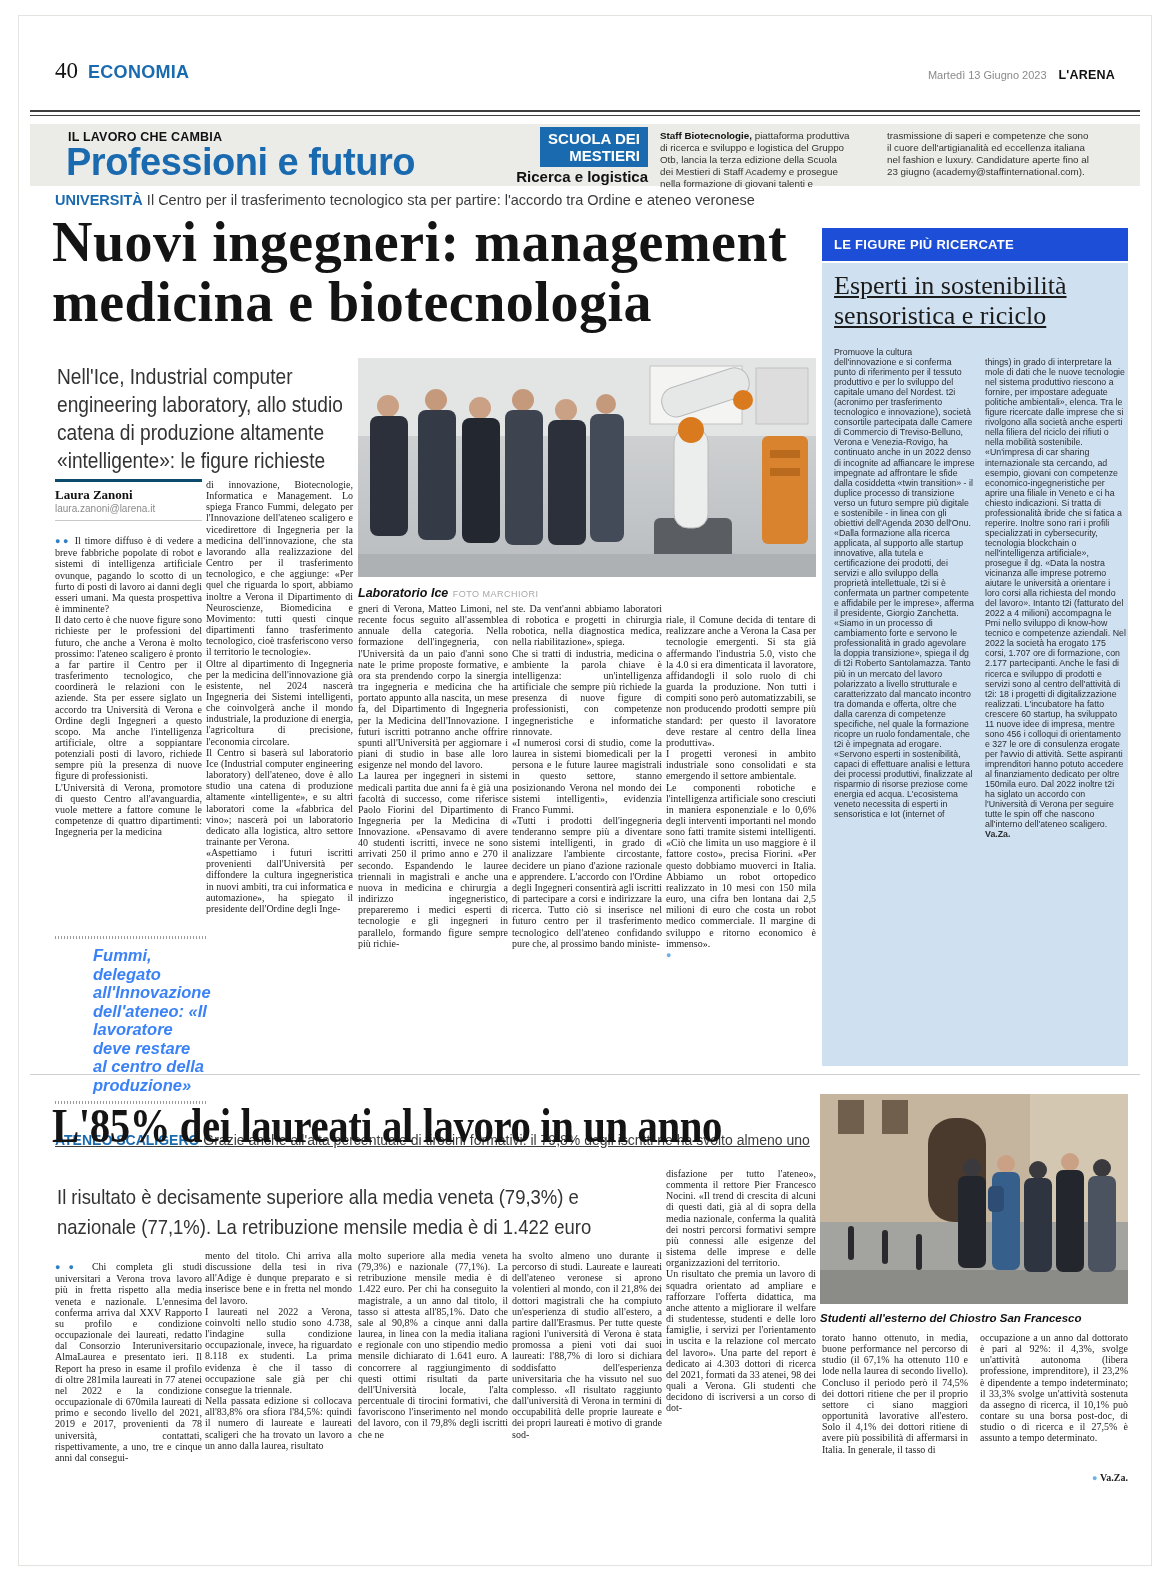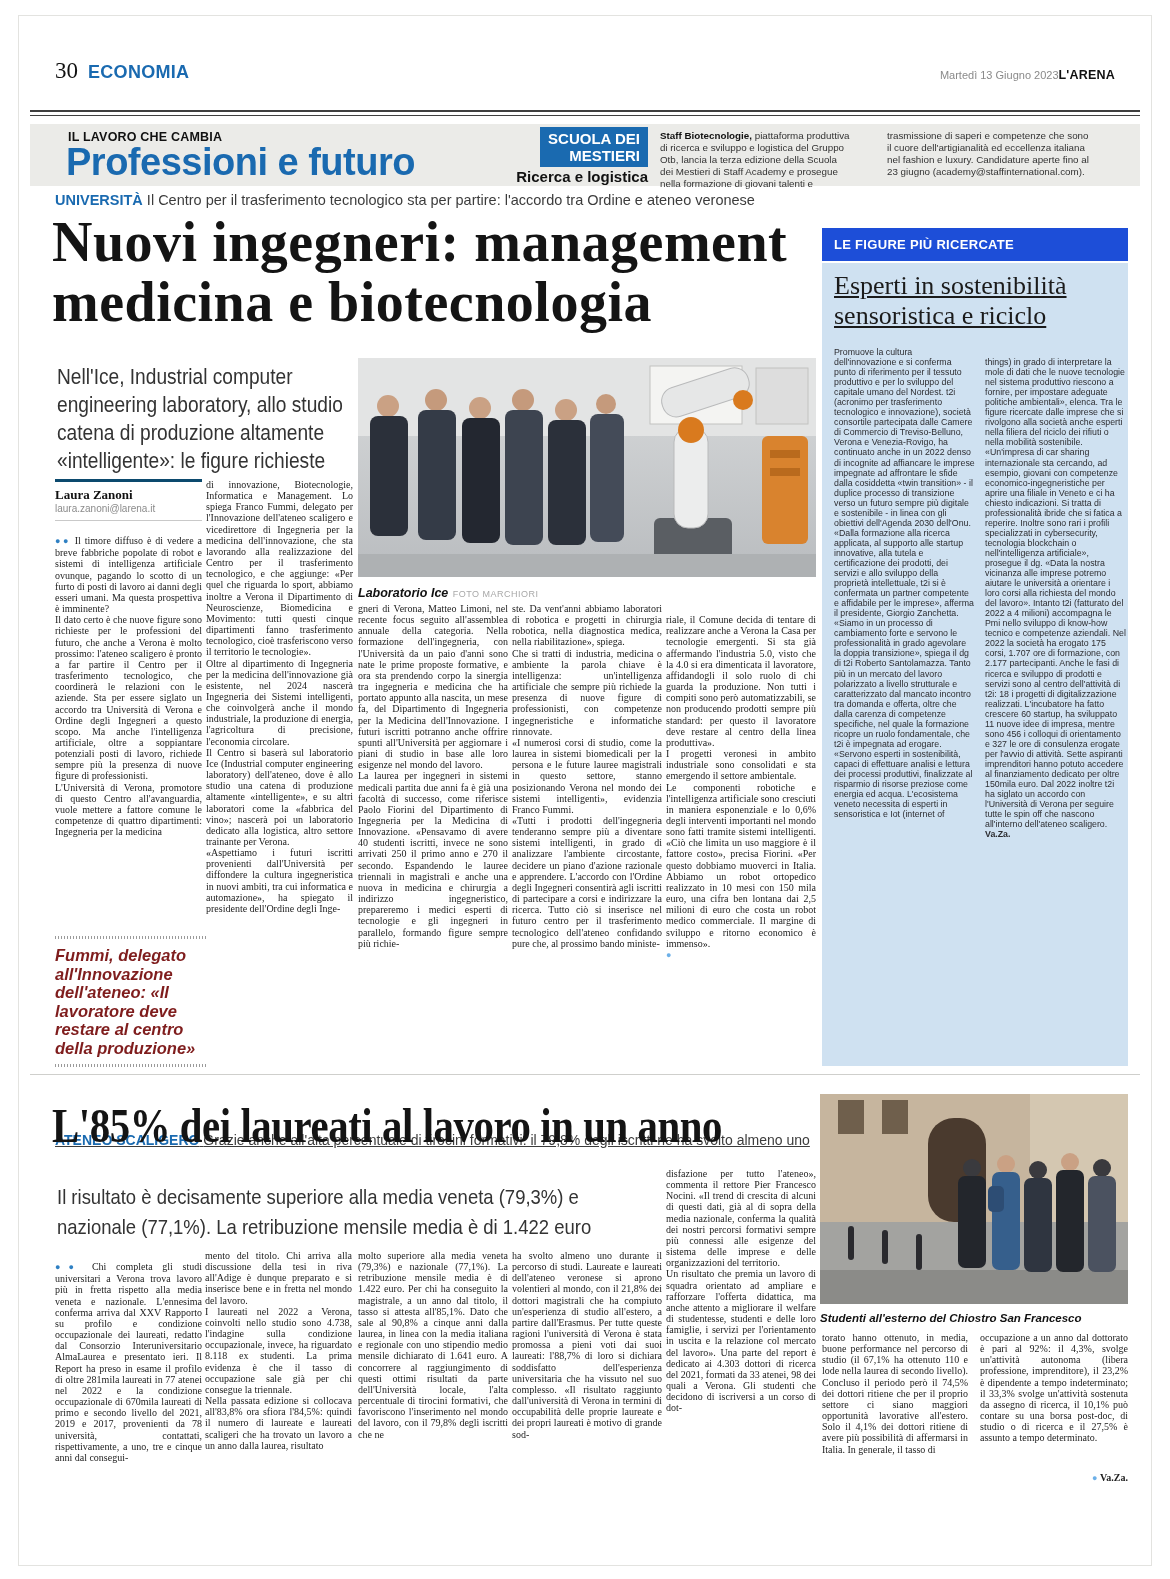--- a/index.html
+++ b/index.html
@@ -36,21 +36,21 @@
   .byline .bmail{font-size:10px;color:#8b8b8b;}
   .byline .bl{border-bottom:1px solid #c9c9c9;height:6px;}
   
   .serifcol{font-family:"Liberation Serif",serif;font-size:10px;line-height:11.15px;
             text-align:justify;color:#1c1c1c;white-space:pre-line;overflow:hidden;hyphens:auto;}
   .lead-dots{color:#2f80c3;font-size:9px;letter-spacing:1px;}
   .enddot{color:#6db0e8;font-size:9px;}
   .sig{font-weight:700;font-family:"Liberation Serif",serif;}
   
   .hatch{height:3px;background:repeating-linear-gradient(90deg,#9a9a9a 0 1px,transparent 1px 3px);}
-  .pullquote{font-style:italic;font-weight:800;font-size:16.5px;line-height:18.5px;color:#7f1d1d;padding:7px 0;}
+  .pullquote{font-style:italic;font-weight:800;font-size:16.5px;line-height:18.5px;color:#3b82f6;padding:7px 0;margin-left:38px;}
   
   .caption b{font-style:italic;font-size:12.5px;color:#111;}
   .caption .credit{font-size:9px;color:#a8a8a8;letter-spacing:.5px;}
   
   .sb-bar{background:#1d4ed8;color:#fff;font-weight:800;font-size:13px;line-height:33px;
           padding-left:12px;letter-spacing:.3px;}
   .sb-body{background:#cfe1f1;}
   .sb-head{font-family:"Liberation Serif",serif;font-size:26px;line-height:30px;color:#1b1b1b;}
   .sbcol{font-size:8.8px;line-height:10.05px;color:#2d2d31;white-space:pre-line;overflow:hidden;}
   .sbcol .sig{font-family:"Liberation Sans",sans-serif;}
@@ -58,24 +58,24 @@
   .sig2{font-family:"Liberation Serif",serif;font-size:10px;text-align:right;color:#1c1c1c;}
   .photo{overflow:hidden;background:#cfd2d4;}
 </style>
 </head>
 <body>
 
 <div id="page">
   <div class="frame"></div>
 
   <div class="abs" style="left:55px;top:58px;display:flex;align-items:baseline;gap:10px;">
-    <span class="pagenum">30</span>
+    <span class="pagenum">40</span>
     <span class="sectionname">ECONOMIA</span>
   </div>
-  <div class="abs" style="right:55px;top:68px;display:flex;align-items:baseline;gap:0;">
+  <div class="abs" style="right:55px;top:68px;display:flex;align-items:baseline;gap:12px;">
     <span class="dateline">Martedì 13 Giugno 2023</span>
     <span class="masthead">L'ARENA</span>
   </div>
   <div class="abs double-rule" style="left:30px;top:110px;width:1110px;"></div>
 
   <div class="abs banner" style="left:30px;top:124px;width:1110px;height:62px;">
     <div class="abs banner-kicker" style="left:38px;top:6px;">IL LAVORO CHE CAMBIA</div>
     <div class="abs banner-title" style="left:36px;top:17px;">Professioni e futuro</div>
     <div class="abs smbox" style="right:492px;top:3px;">
       <div>SCUOLA DEI</div>

